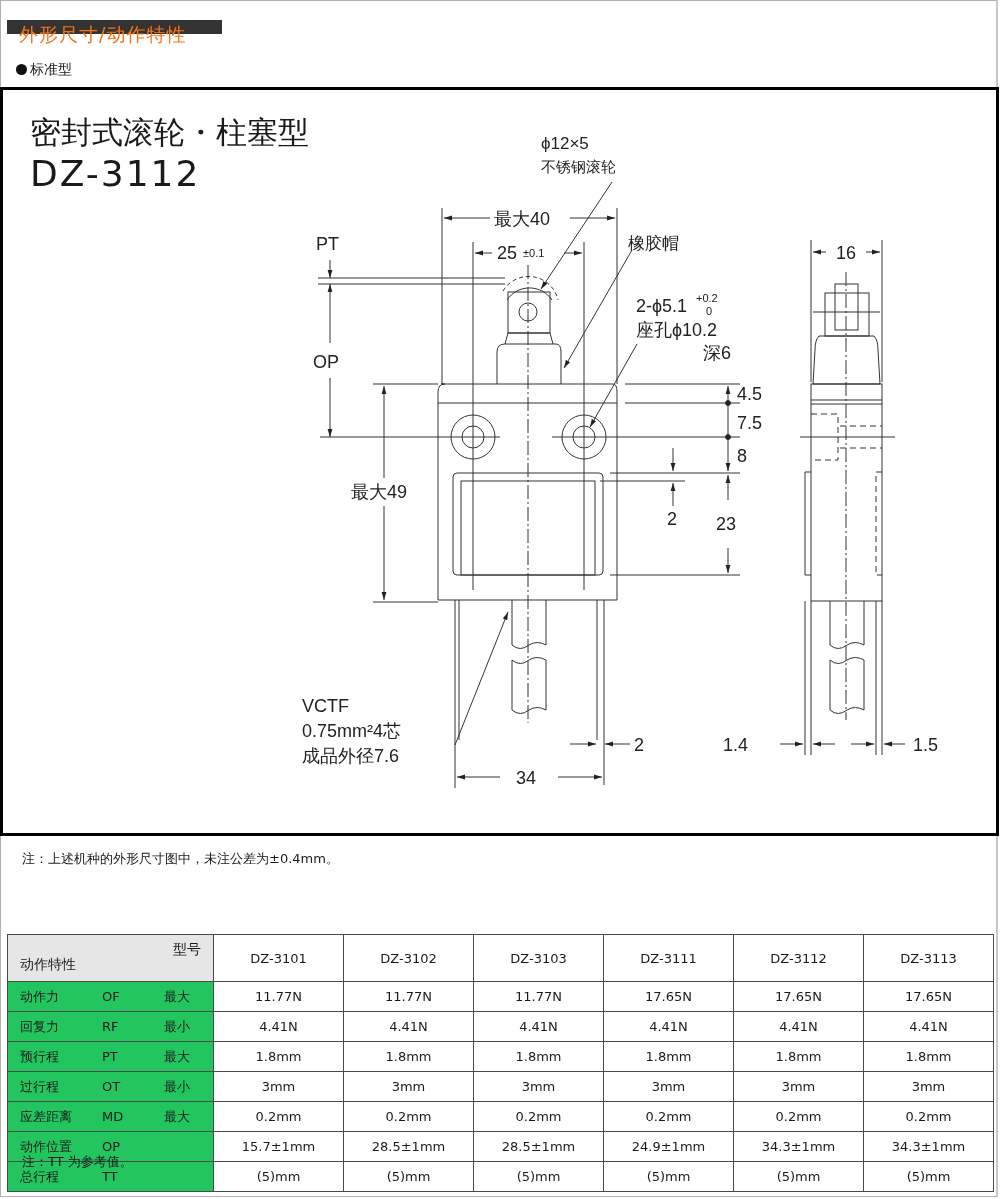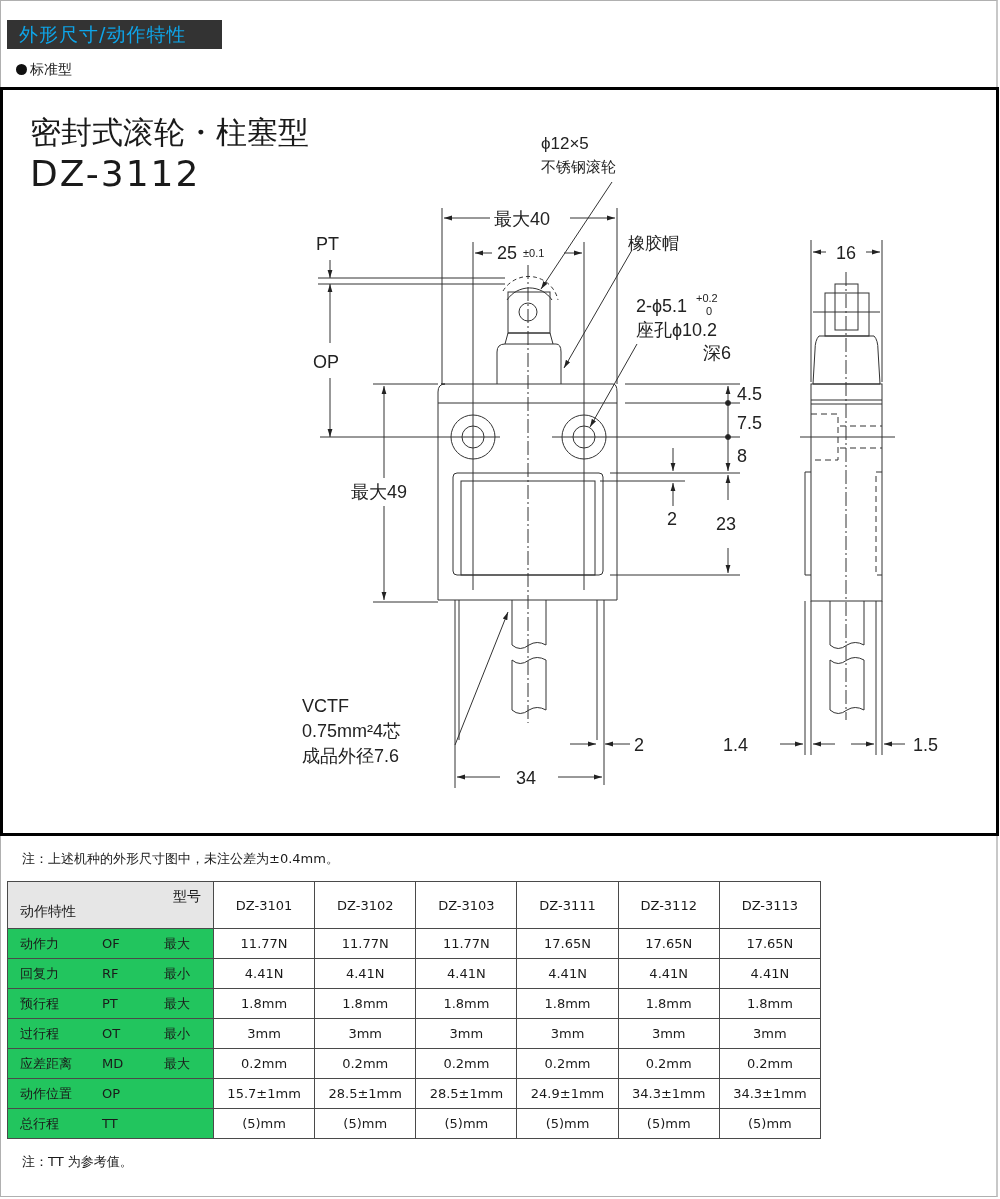--- a/index.html
+++ b/index.html
@@ -1,35 +1,35 @@
 <!DOCTYPE html>
 <html><head>
 <meta charset="utf-8">
 <style>
   html, body { margin: 0; padding: 0; background: #ffffff; }
   body { width: 1000px; height: 1199px; position: relative; overflow: hidden;
          font-family: "DejaVu Sans", "Liberation Sans", sans-serif; color: #1a1a1a; }
   .page-frame { position: absolute; left: 0; top: 0; width: 998px; height: 1197px;
                 border-top: 1px solid #b0b0b0; border-left: 1px solid #b0b0b0; border-right: 2px solid #c8c8c8; border-bottom: 1px solid #b0b0b0; box-sizing: border-box; }
-  .section-tab { position: absolute; left: 7px; top: 20px; width: 215px; height: 29px;
-                 background: #333333; color: #0ea5e9; font-size: 19px; line-height: 29px;
+  .section-tab { position: absolute; left: 7px; top: 20px; width: 215px; height: 14px;
+                 background: #333333; color: #f97316; font-size: 19px; line-height: 29px;
                  padding-left: 12px; box-sizing: border-box; letter-spacing: 1px; }
   .subtype { position: absolute; left: 16px; top: 60px; font-size: 14px; line-height: 18px; }
   .subtype .bullet { display: inline-block; width: 11px; height: 11px; border-radius: 50%;
                      background: #111; margin-right: 3px; vertical-align: -1px; }
   .drawing-box { position: absolute; left: 0; top: 87px; width: 999px; height: 749px;
                  border: 3px solid #000; box-sizing: border-box; background: #fff; }
   .drawing-title { position: absolute; left: 30px; top: 112px; font-size: 31px; line-height: 40px; }
   .drawing-model { position: absolute; left: 30px; top: 154px; font-size: 36px; line-height: 40px; letter-spacing: 2px; }
   svg.drawing { position: absolute; left: 0; top: 0; }
   .lbl { font-family: "Liberation Sans", sans-serif; fill: #222; }
   .note { position: absolute; left: 22px; font-size: 13px; line-height: 16px; }
   .note1 { top: 851px; }
   .note2 { top: 1154px; text-align: center; }
-  table.spec { position: absolute; left: 7px; top: 881px; width: 814px; border-collapse: collapse;
+  table.spec { position: absolute; left: 7px; top: 934px; width: 987px; border-collapse: collapse;
                font-size: 13px; padding-left: 28px; }
   table.spec td { border: 1.5px solid #4a4a4a; height: 29px; text-align: center; padding: 0; }
   table.spec tr.head td { height: 46px; }
   table.spec td.rowhead { background: #22c55e; text-align: left; padding-left: 12px; width: 193px; }
   table.spec td.corner { background: #e6e6e6; position: relative; width: 205px; }
   .corner .tl { position: absolute; right: 12px; top: 6px; font-size: 14px; }
   .corner .bl { position: absolute; left: 12px; bottom: 7px; font-size: 14px; }
   .rh-name { display: inline-block; width: 82px; }
   .rh-code { display: inline-block; width: 62px; }
   .rh-limit { display: inline-block; }

